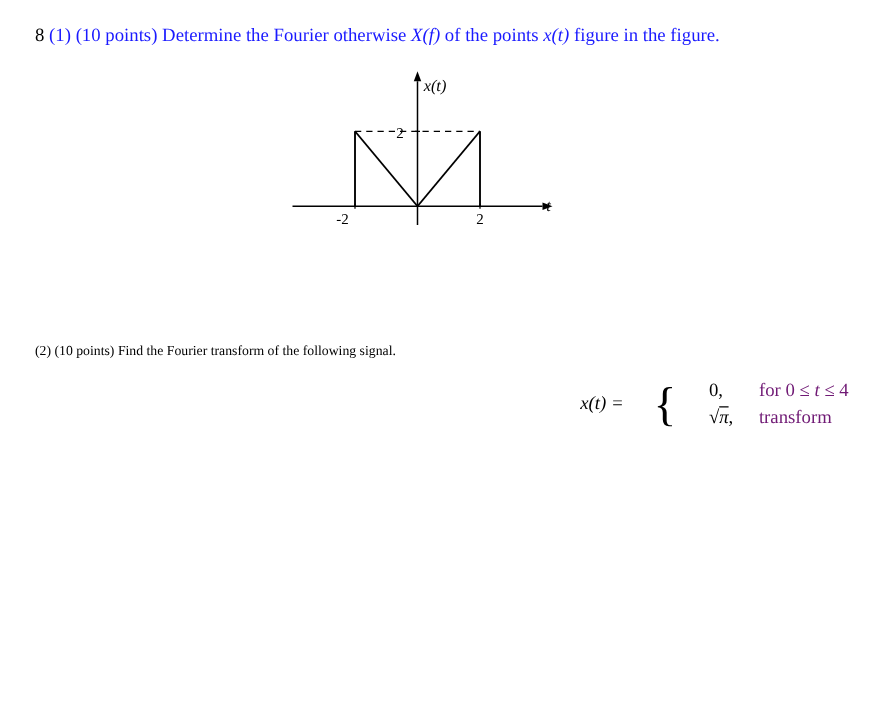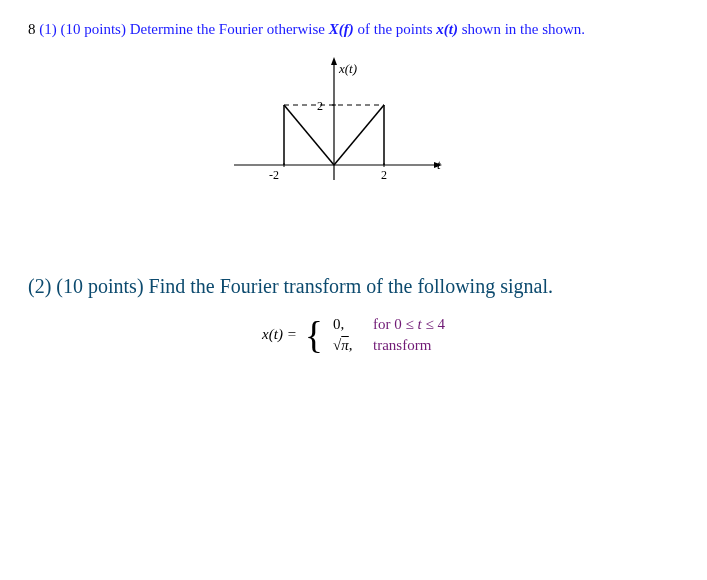--- a/index.html
+++ b/index.html
@@ -28,29 +28,29 @@
       width: 260px;
       position: relative;
     }
     svg.signal-graph {
       display: block;
     }
     .part2-section {
       margin-top: 60px;
     }
     .part2-header {
-      color: #0c4a6e;
-      font-size: 20px;
+      color: #000000;
+      font-size: 11px;
       margin-bottom: 18px;
     }
     .piecewise-container {
       display: flex;
       align-items: center;
-      justify-content: center;
-      gap: 8px;
+      justify-content: flex-end;
+      gap: 24px;
       font-size: 15px;
       margin-top: 8px;
     }
     .piecewise-lhs {
       font-style: italic;
     }
     .piecewise-brace {
       font-size: 38px;
       font-weight: 100;
       line-height: 1;
@@ -69,35 +69,34 @@
       font-size: 15px;
     }
     .piecewise-val {
       min-width: 30px;
     }
     .piecewise-cond {
       color: #701a75;
     }
     .math-inline {
       font-style: italic;
-      font-weight: bold;
     }
   </style>
 </head>
 <body>
 
 <div class="question-header">
   <span class="black">8</span>
   <span> (1) </span>
   <span>(10 points) </span>
   <span>Determine the Fourier otherwise </span>
   <span class="math-inline"><i>X</i>(<i>f</i>)</span>
   <span> of the points </span>
   <span class="math-inline"><i>x</i>(<i>t</i>)</span>
-  <span> shown in the shown.</span>
+  <span> figure in the figure.</span>
 </div>
 
 <div class="graph-container">
   <svg class="signal-graph" width="220" height="160" viewBox="0 0 220 160">
 
     <line x1="10" y1="110" x2="210" y2="110" stroke="#000" stroke-width="1.2"></line>
 
     <line x1="110" y1="10" x2="110" y2="125" stroke="#000" stroke-width="1.2"></line>
 
     <polygon points="210,107 218,110 210,113" fill="#000"></polygon>

